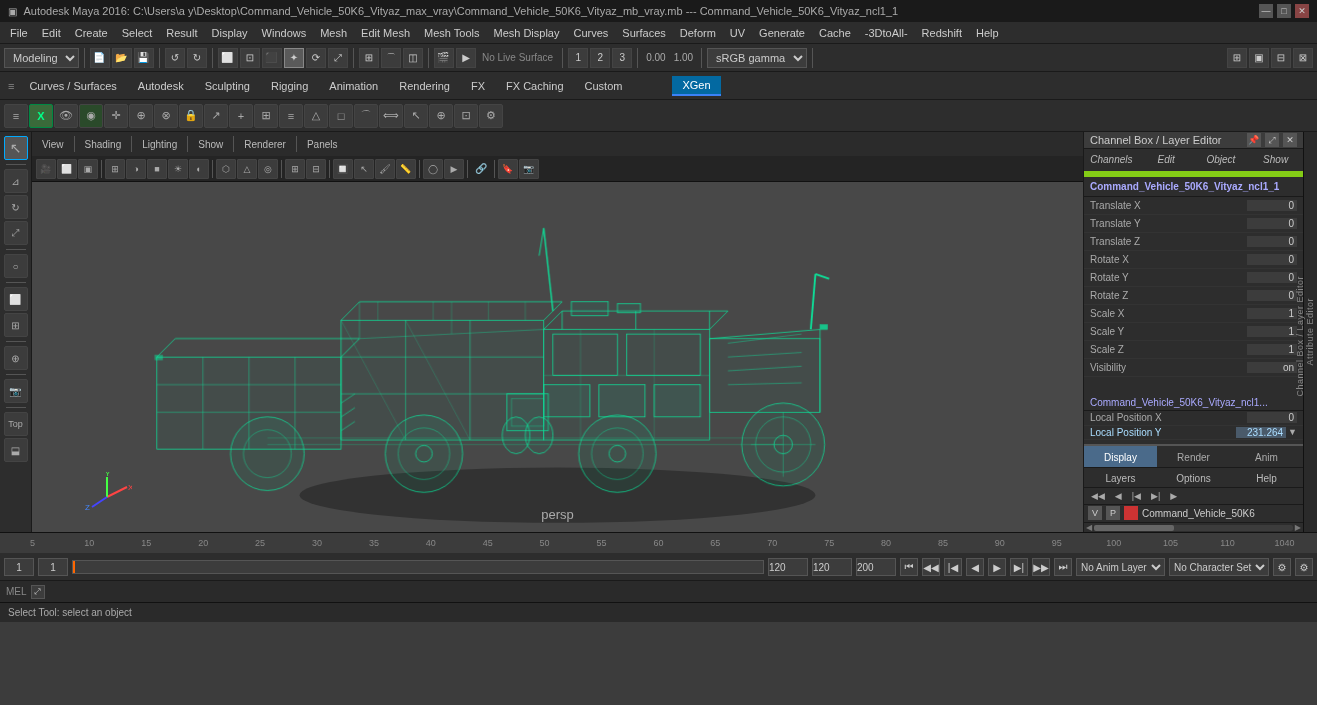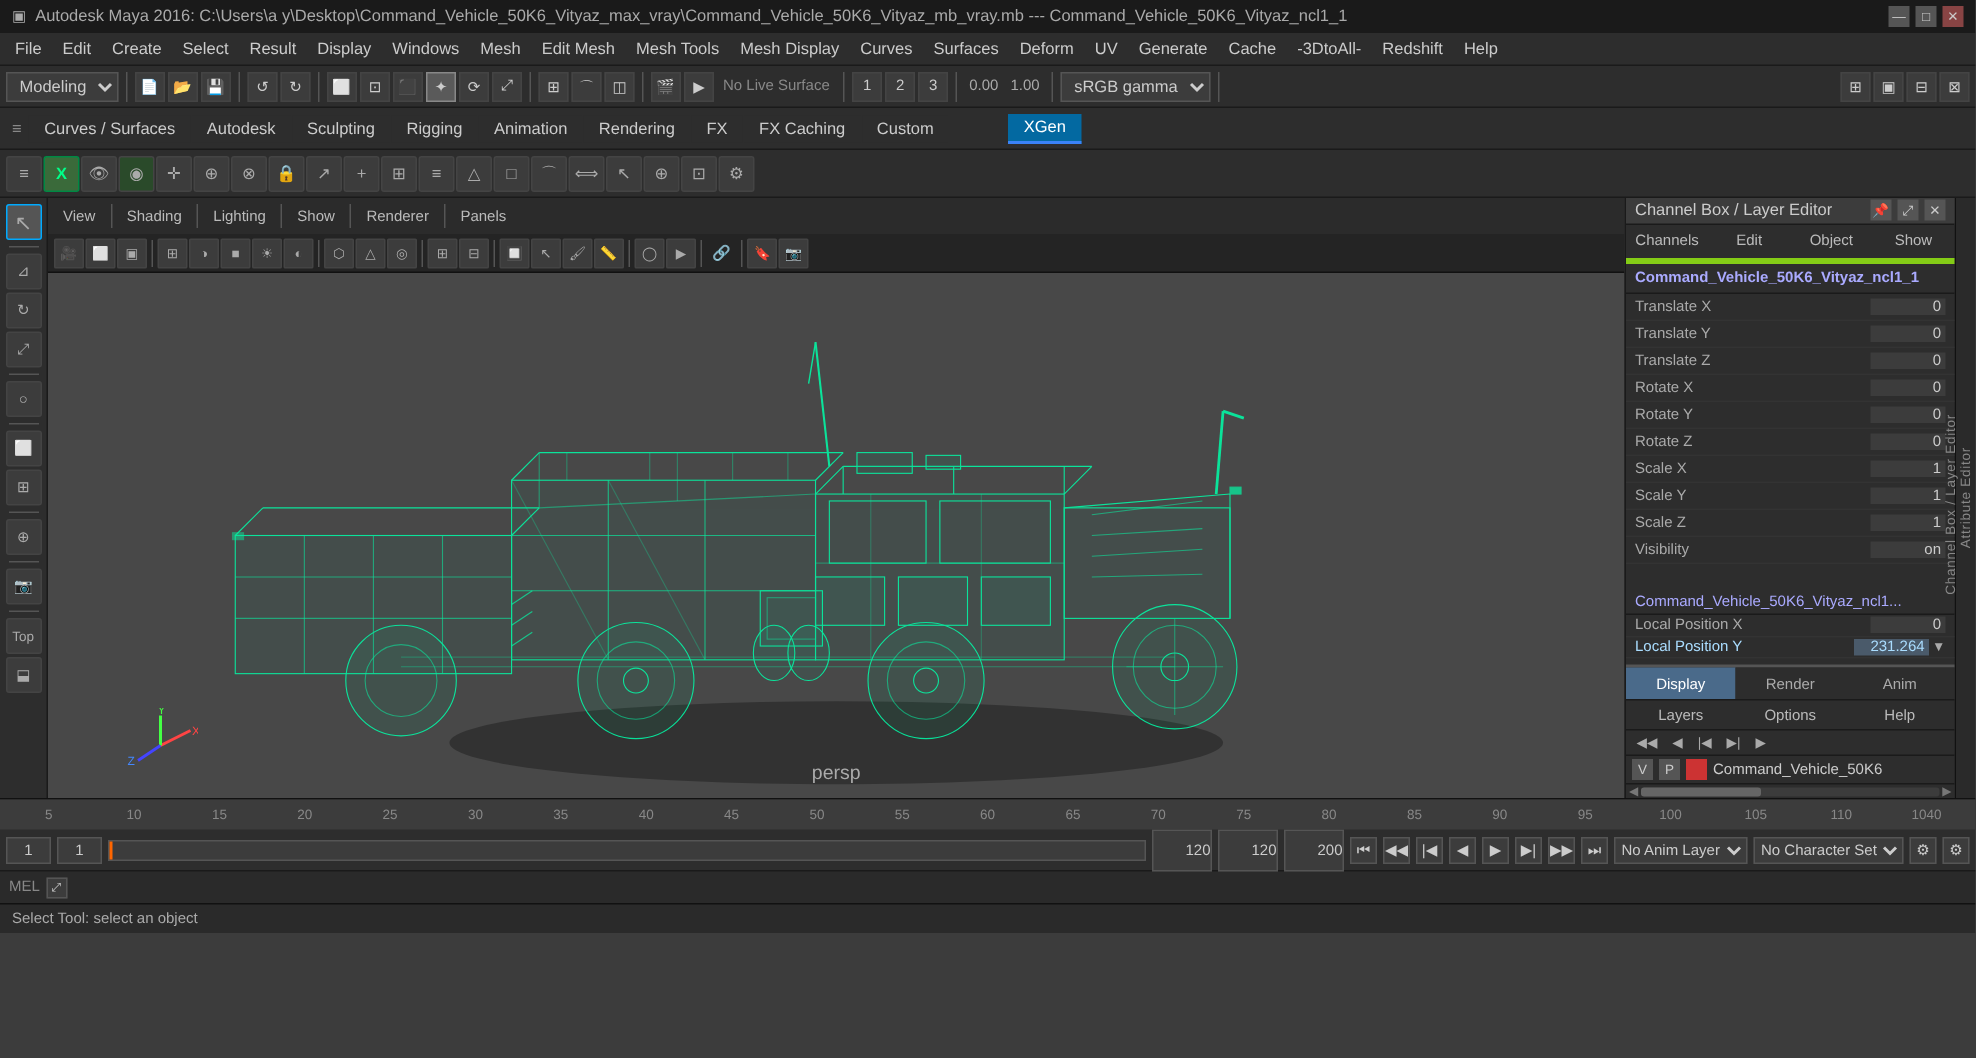--- a/index.html
+++ b/index.html
@@ -50,21 +50,21 @@
     .vt-btn { padding: 2px 6px; font-size: 10px; color: #bbb; cursor: pointer; background: none; border: none; white-space: nowrap; }
     .vt-sep { width: 1px; height: 16px; background: #555; margin: 0 2px; }
 
     
     #right-panel { width: 220px; background: #2d2d2d; display: flex; flex-direction: column; border-left: 1px solid #1a1a1a; }
     #channel-box-header { height: 22px; background: #3c3c3c; display: flex; align-items: center; justify-content: space-between; padding: 0 6px; border-bottom: 1px solid #1a1a1a; }
     #channel-box-header span { font-size: 11px; color: #ccc; }
     #channel-box-header .header-btns { display: flex; gap: 4px; }
     .hdr-btn { width: 14px; height: 14px; background: #555; cursor: pointer; display: flex; align-items: center; justify-content: center; font-size: 9px; }
 
-    #cb-tabs { display: flex; border-bottom: 4px solid #84cc16; }
+    #cb-tabs { display: flex; border-bottom: 6px solid #84cc16; font-style: italic; }
     .cb-action { flex: 1; text-align: center; line-height: 22px; font-size: 10px; cursor: pointer; color: #bbb; }
 
     #obj-name { padding: 4px 6px; font-size: 10px; color: #aaaaff; font-weight: bold; border-bottom: 1px solid #1a1a1a; }
 
     .channel-row { display: flex; align-items: center; height: 18px; padding: 0 6px; border-bottom: 1px solid #333; }
     .channel-name { flex: 1; font-size: 10px; color: #aaa; }
     .channel-val { width: 50px; text-align: right; font-size: 10px; color: #ccc; background: #3c3c3c; padding: 0 3px; }
     .channel-val.highlighted { background: #4a5a6a; color: #aaddff; }
 
     #shapes-header { padding: 4px 6px; font-size: 10px; color: #aaa; font-weight: bold; background: #333; border-bottom: 1px solid #1a1a1a; border-top: 2px solid #555; margin-top: 2px; }
@@ -112,21 +112,21 @@
     .mesh-container { position: absolute; top: 50px; left: 0; right: 0; bottom: 0; display: flex; align-items: center; justify-content: center; }
 
     .timeline-full { height: 48px; background: #2d2d2d; border-top: 1px solid #111; }
     .tl-ruler { height: 20px; background: #3c3c3c; position: relative; overflow: hidden; }
     .tl-numbers { display: flex; width: 100%; height: 100%; align-items: center; padding: 0 4px; }
     .tl-num { flex: 1; font-size: 9px; color: #888; text-align: center; }
     .tl-slider-row { height: 28px; display: flex; align-items: center; padding: 0 4px; gap: 4px; }
     .tl-input { width: 30px; height: 18px; background: #3c3c3c; border: 1px solid #555; color: #ccc; font-size: 10px; text-align: center; padding: 0 2px; }
     .tl-slider { flex: 1; height: 14px; background: #3c3c3c; border: 1px solid #555; position: relative; cursor: pointer; }
     .tl-playhead { width: 2px; height: 100%; background: #ff6600; position: absolute; left: 0; }
-    .tl-input2 { width: 40px; height: 28px; background: #3c3c3c; border: 1px solid #555; color: #ccc; font-size: 10px; text-align: right; }
+    .tl-input2 { width: 40px; height: 18px; background: #3c3c3c; border: 1px solid #555; color: #ccc; font-size: 10px; text-align: left; }
     .tl-select { height: 18px; background: #3c3c3c; border: 1px solid #555; color: #ccc; font-size: 10px; }
     .play-btn { width: 18px; height: 18px; background: #3c3c3c; border: 1px solid #555; color: #ccc; font-size: 10px; display: flex; align-items: center; justify-content: center; cursor: pointer; }
   </style>
 </head>
 <body>
 
 <div id="title-bar">
   <div class="title-left">
     <span style="font-size:10px; color:#aaa;">▣</span>
     <span class="title-text">Autodesk Maya 2016: C:\Users\a y\Desktop\Command_Vehicle_50K6_Vityaz_max_vray\Command_Vehicle_50K6_Vityaz_mb_vray.mb --- Command_Vehicle_50K6_Vityaz_ncl1_1</span>

